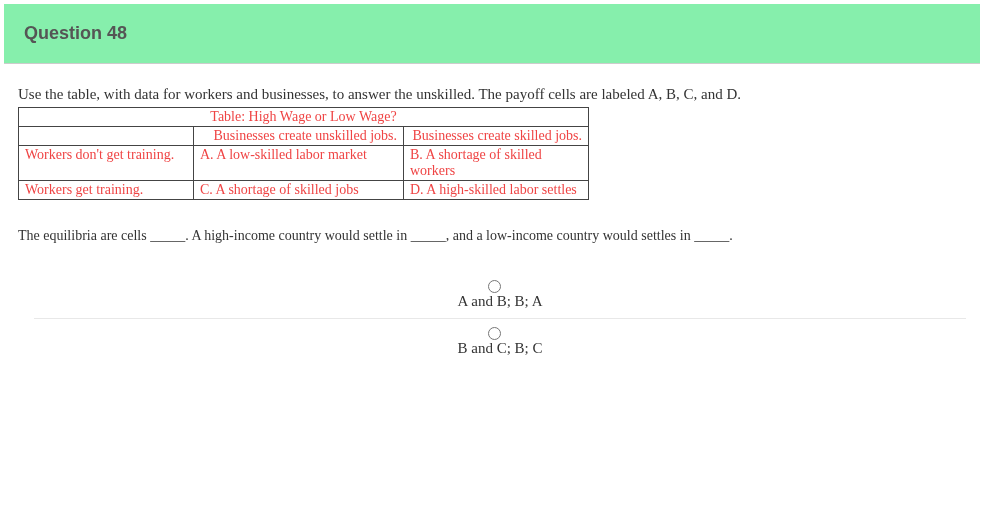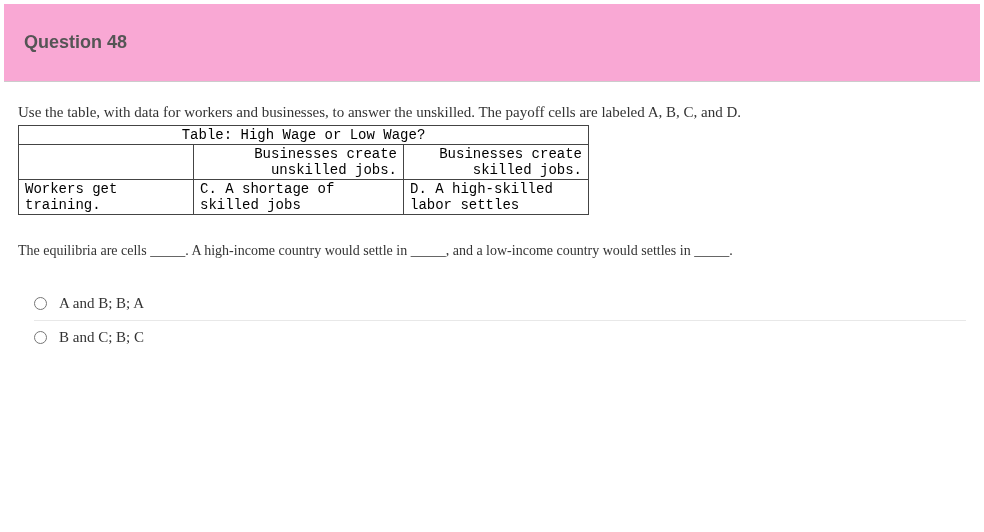--- a/index.html
+++ b/index.html
@@ -5,45 +5,44 @@
     * { box-sizing: border-box; margin: 0; padding: 0; }
     body {
       font-family: Arial, Helvetica, sans-serif;
       background: #ffffff;
       color: #333;
       width: 984px;
       height: 532px;
       overflow: hidden;
     }
     .question-header {
-      background: #f9a8d4;
+      background: #86efac;
       border-bottom: 1px solid #ccc;
-      padding: 28px 20px;
+      padding: 19px 20px;
       margin: 4px 4px 0 4px;
     }
     .question-header h2 {
       font-size: 18px;
       font-weight: bold;
       color: #555;
     }
     .content {
       padding: 22px 18px;
       font-family: "Times New Roman", Times, serif;
       color: #333;
     }
     .intro {
       font-size: 15px;
       margin-bottom: 4px;
     }
     table.payoff {
       border-collapse: collapse;
       margin-bottom: 28px;
       font-size: 14px;
-      color: #000000;
-      font-family: Liberation Mono, monospace;
+      color: #ef4444;
     }
     table.payoff th, table.payoff td {
       border: 1px solid #444;
       padding: 1px 6px;
       text-align: left;
       vertical-align: top;
     }
     table.payoff .caption {
       text-align: center;
       font-weight: normal;
@@ -64,20 +63,21 @@
       padding-left: 16px;
     }
     .option {
       display: flex;
       align-items: center;
       padding: 8px 0;
       border-bottom: 1px solid #e8e8e8;
       font-family: "Times New Roman", Times, serif;
       font-size: 15px;
       color: #333;
+      flex-direction: column;
     }
     .option:last-child { border-bottom: none; }
     .option input[type=radio] {
       margin-right: 12px;
       width: 13px;
       height: 13px;
     }
   </style>
 </head>
 <body>
@@ -93,20 +93,25 @@
     <tbody>
         <tr>
       <th class="caption" colspan="3">Table: High Wage or Low Wage?</th>
     </tr>
     <tr>
       <td></td>
       <td class="col-header">Businesses create unskilled jobs.</td>
       <td class="col-header">Businesses create skilled jobs.</td>
     </tr>
     <tr>
+      <td class="rowlabel">Workers don't get training.</td>
+      <td class="cellA">A. A low-skilled labor market</td>
+      <td class="cellB">B. A shortage of skilled workers</td>
+    </tr>
+    <tr>
       <td class="rowlabel">Workers get training.</td>
       <td class="cellC">C. A shortage of skilled jobs</td>
       <td class="cellD">D. A high-skilled labor settles</td>
     </tr>
   </tbody>
     </table>
 
   <p class="prompt">The equilibria are cells _____. A high-income country would settle in _____, and a low-income country would settles in _____.</p>
 
   <div class="options">

